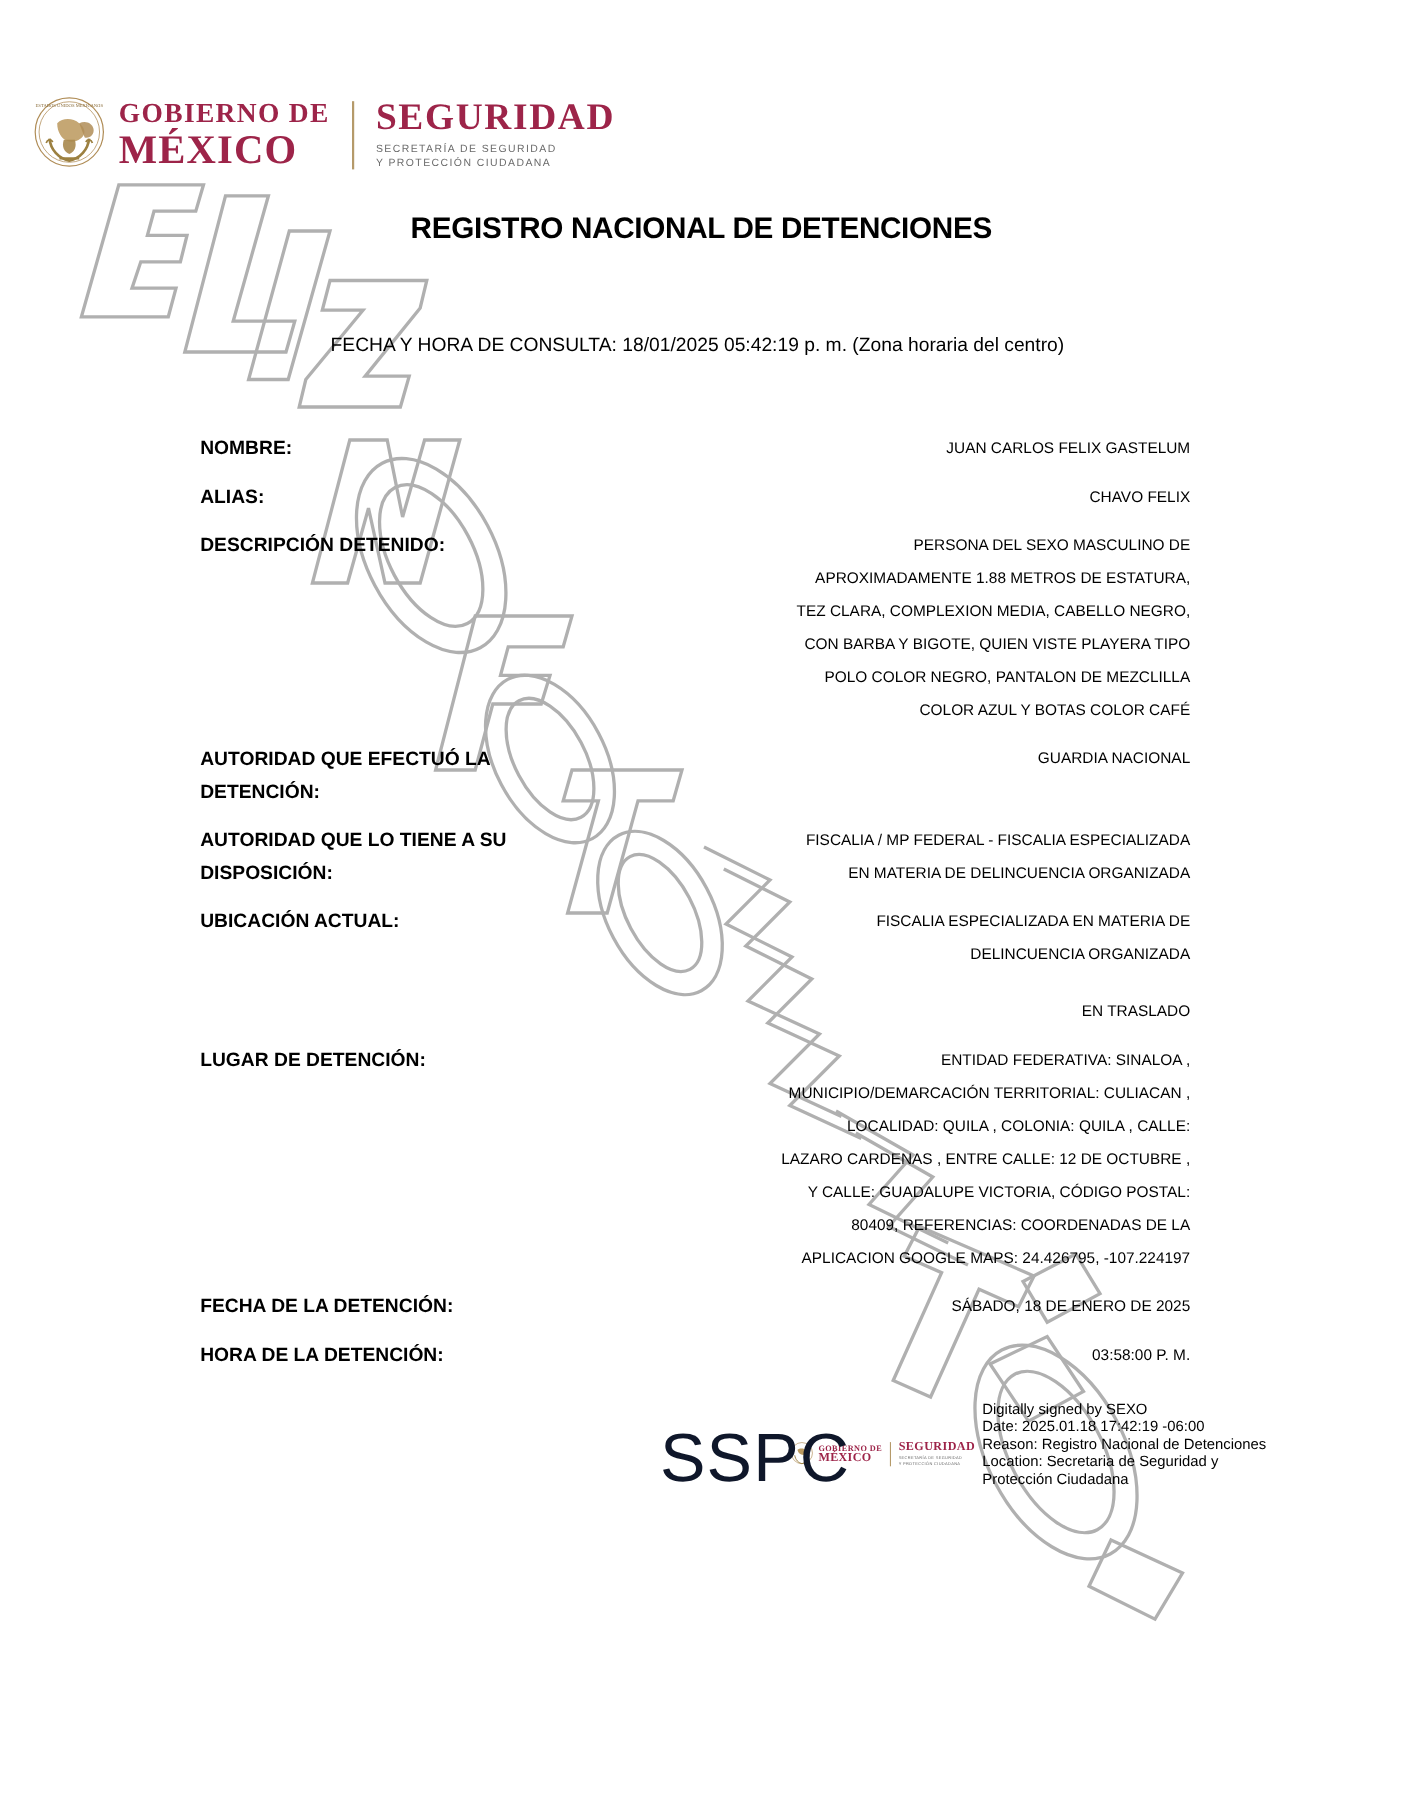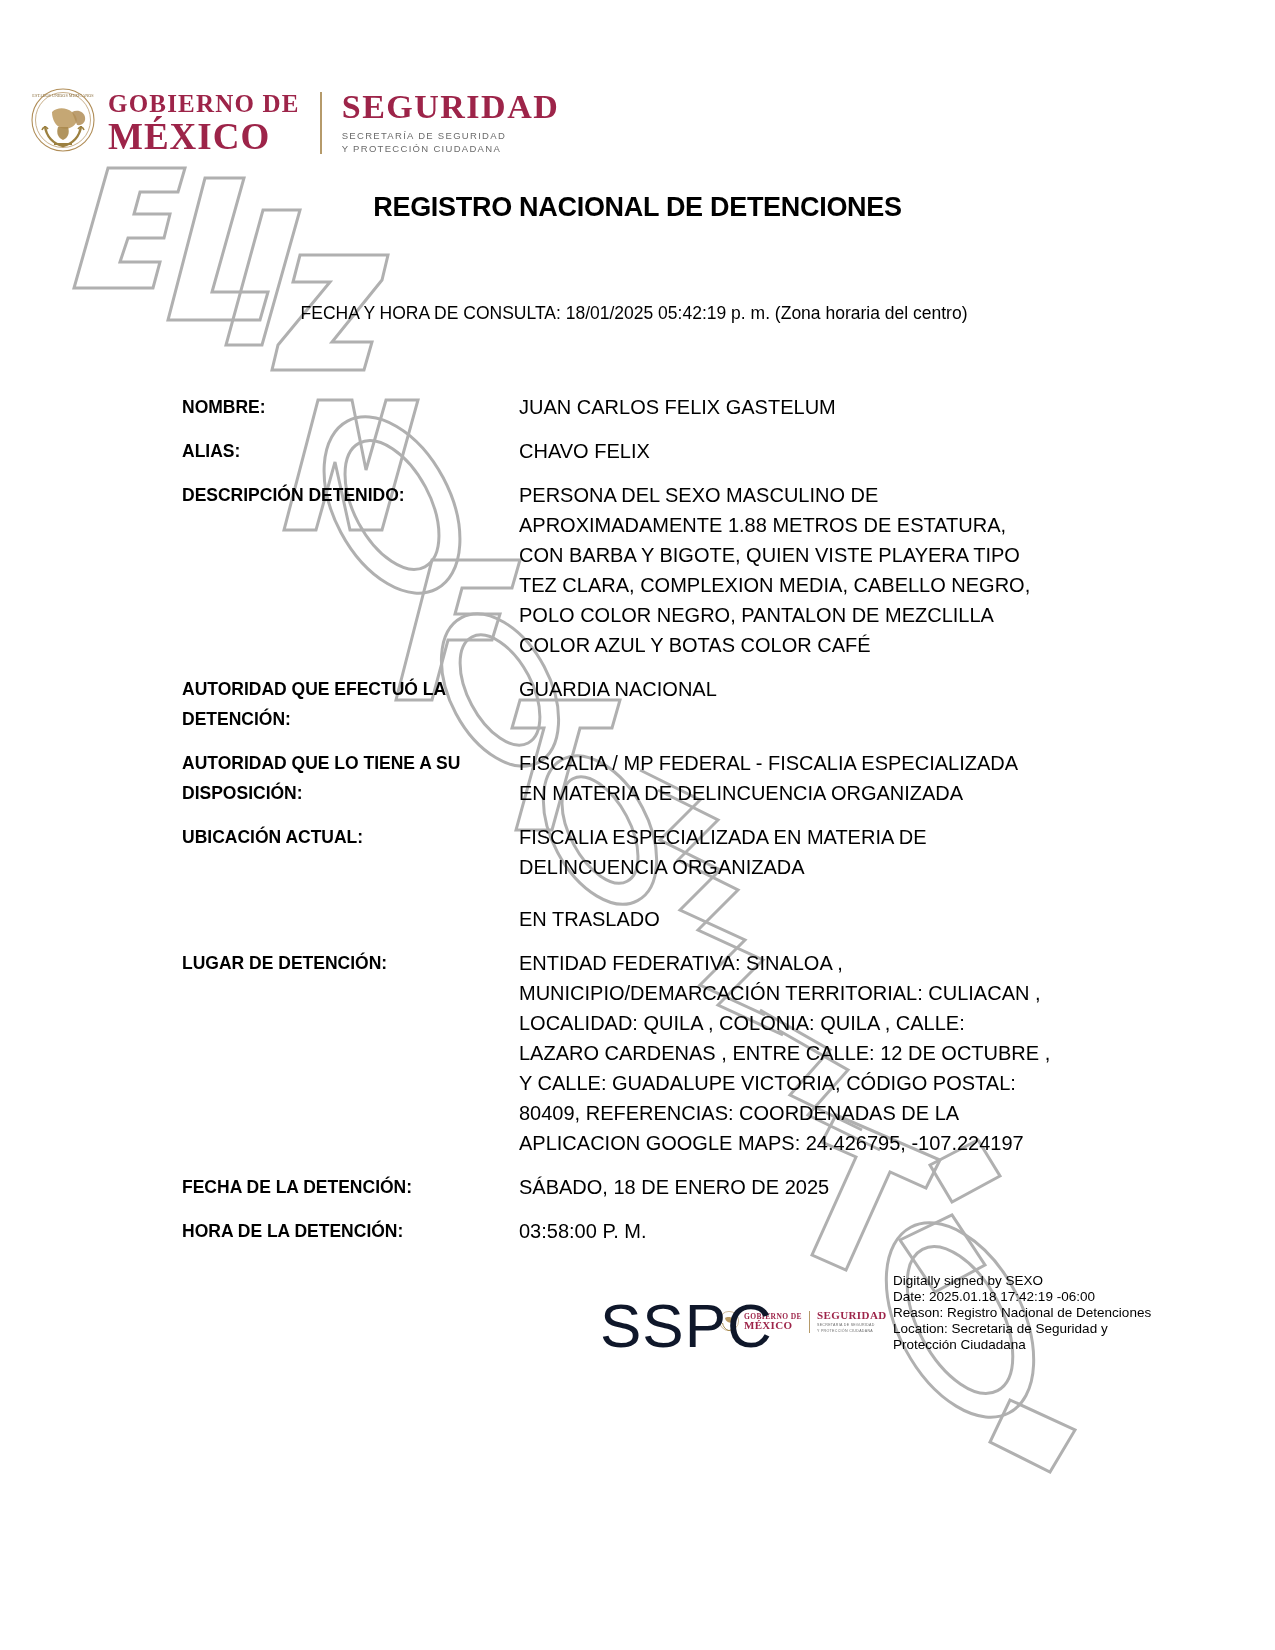--- a/index.html
+++ b/index.html
@@ -30,21 +30,21 @@
          font-size:27px;font-weight:bold;letter-spacing:-0.3px;z-index:10;}
 
   
   #consulta{position:absolute;left:0;top:303px;width:1268px;text-align:center;
             font-size:17.5px;z-index:10;}
 
   
   #records{position:absolute;left:182px;top:392px;width:900px;z-index:10;}
   .row{display:flex;align-items:flex-start;margin-bottom:14px;gap:19px;}
   .lbl{flex:0 0 318px;font-size:17.5px;font-weight:bold;line-height:30px;}
-  .val{flex:1;font-size:20px;line-height:30px;}
+  .val{flex:1;font-size:14px;line-height:30px;text-align:right;}
   .val p{margin:0;}
   .val p.gap{margin-top:22px;}
 
   
   #sspc-word{position:absolute;left:600px;top:1290px;font-size:62px;
              letter-spacing:1px;z-index:12;color:#0f172a;}
   #sspc-mini{position:absolute;left:718px;top:1300px;width:190px;height:44px;
              display:flex;align-items:center;z-index:11;}
   .mini-eagle{width:22px;height:24px;flex:0 0 22px;margin-right:4px;}
   .mini-gob{display:flex;flex-direction:column;line-height:1;}
@@ -149,22 +149,22 @@
       <div class="lbl">ALIAS:</div>
       <div class="val">
         <p>CHAVO FELIX</p>
       </div>
     </div>
     <div class="row">
       <div class="lbl">DESCRIPCIÓN DETENIDO:</div>
       <div class="val">
         <p>PERSONA DEL SEXO MASCULINO DE</p>
         <p>APROXIMADAMENTE 1.88 METROS DE ESTATURA,</p>
+        <p>TEZ CLARA, COMPLEXION MEDIA, CABELLO NEGRO,</p>
         <p>CON BARBA Y BIGOTE, QUIEN VISTE PLAYERA TIPO</p>
-        <p>TEZ CLARA, COMPLEXION MEDIA, CABELLO NEGRO,</p>
         <p>POLO COLOR NEGRO, PANTALON DE MEZCLILLA</p>
         <p>COLOR AZUL Y BOTAS COLOR CAFÉ</p>
       </div>
     </div>
     <div class="row">
       <div class="lbl">AUTORIDAD QUE EFECTUÓ LA DETENCIÓN:</div>
       <div class="val">
         <p>GUARDIA NACIONAL</p>
       </div>
     </div>

